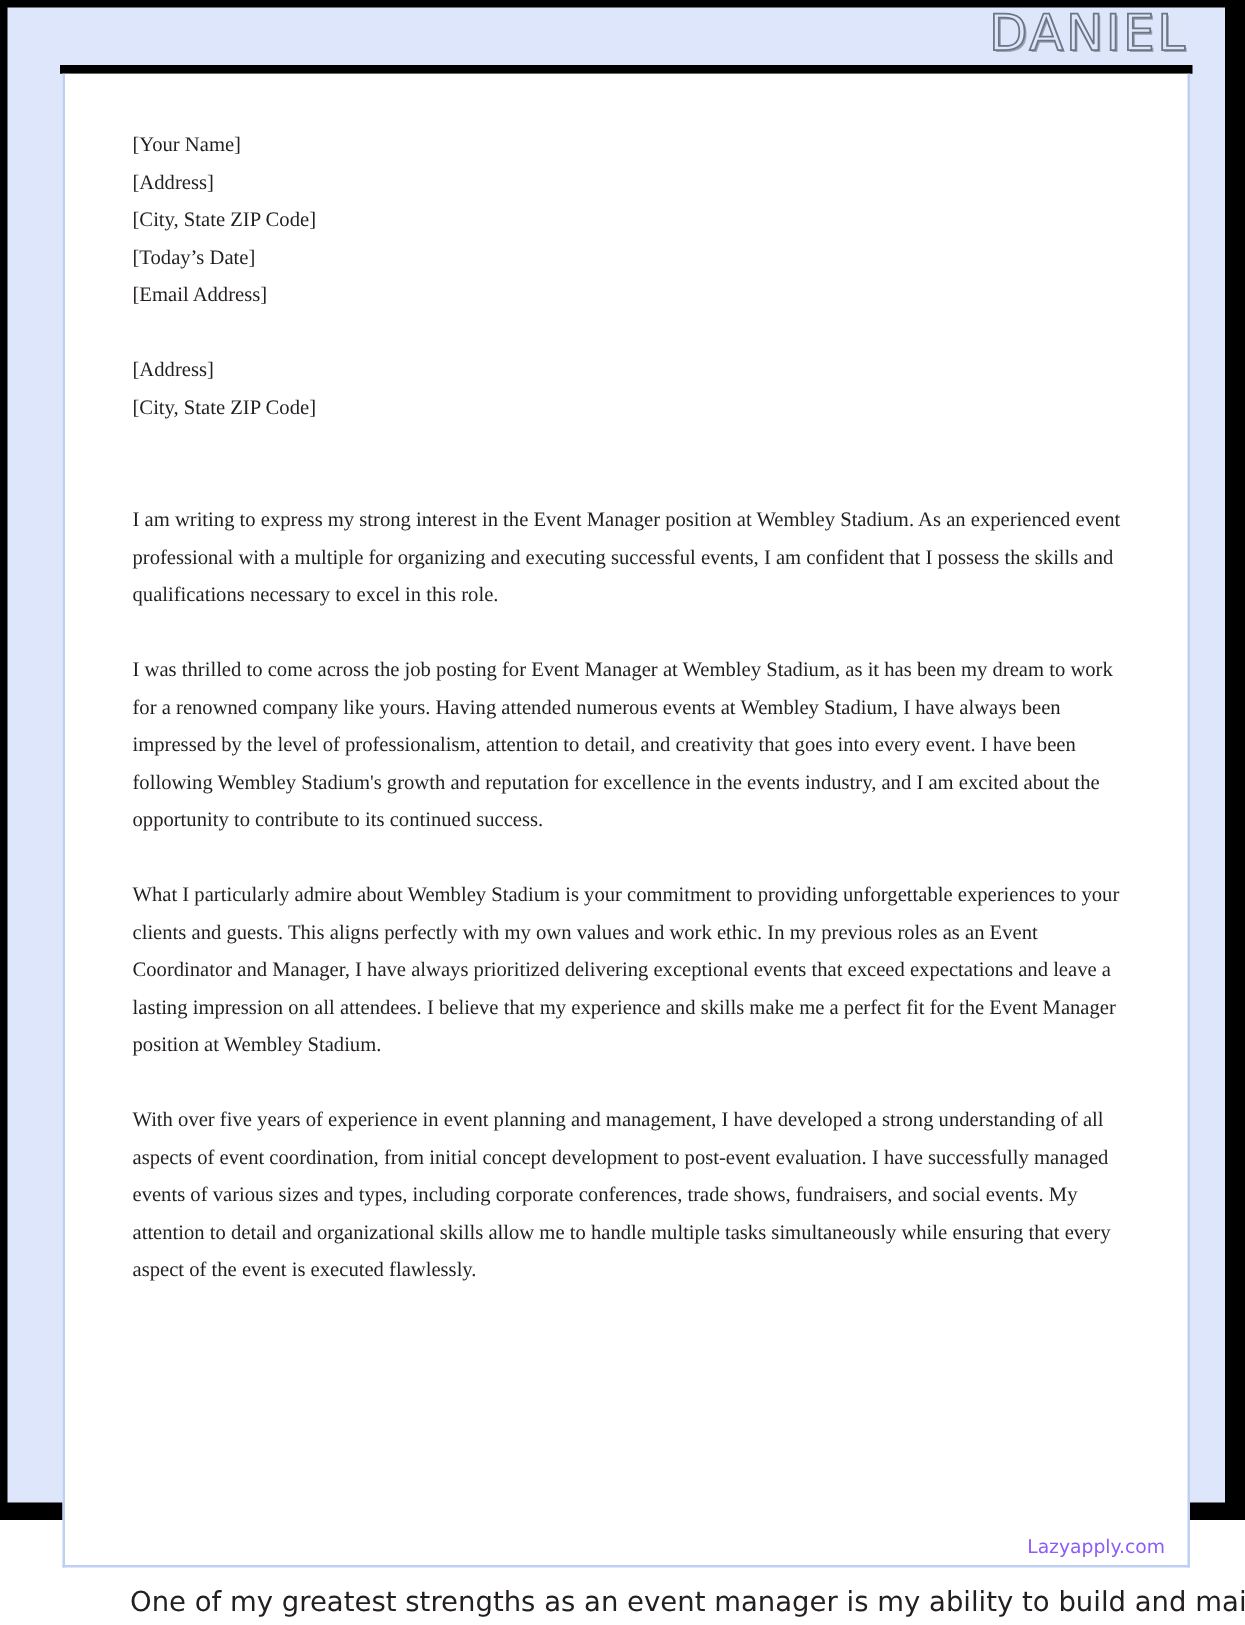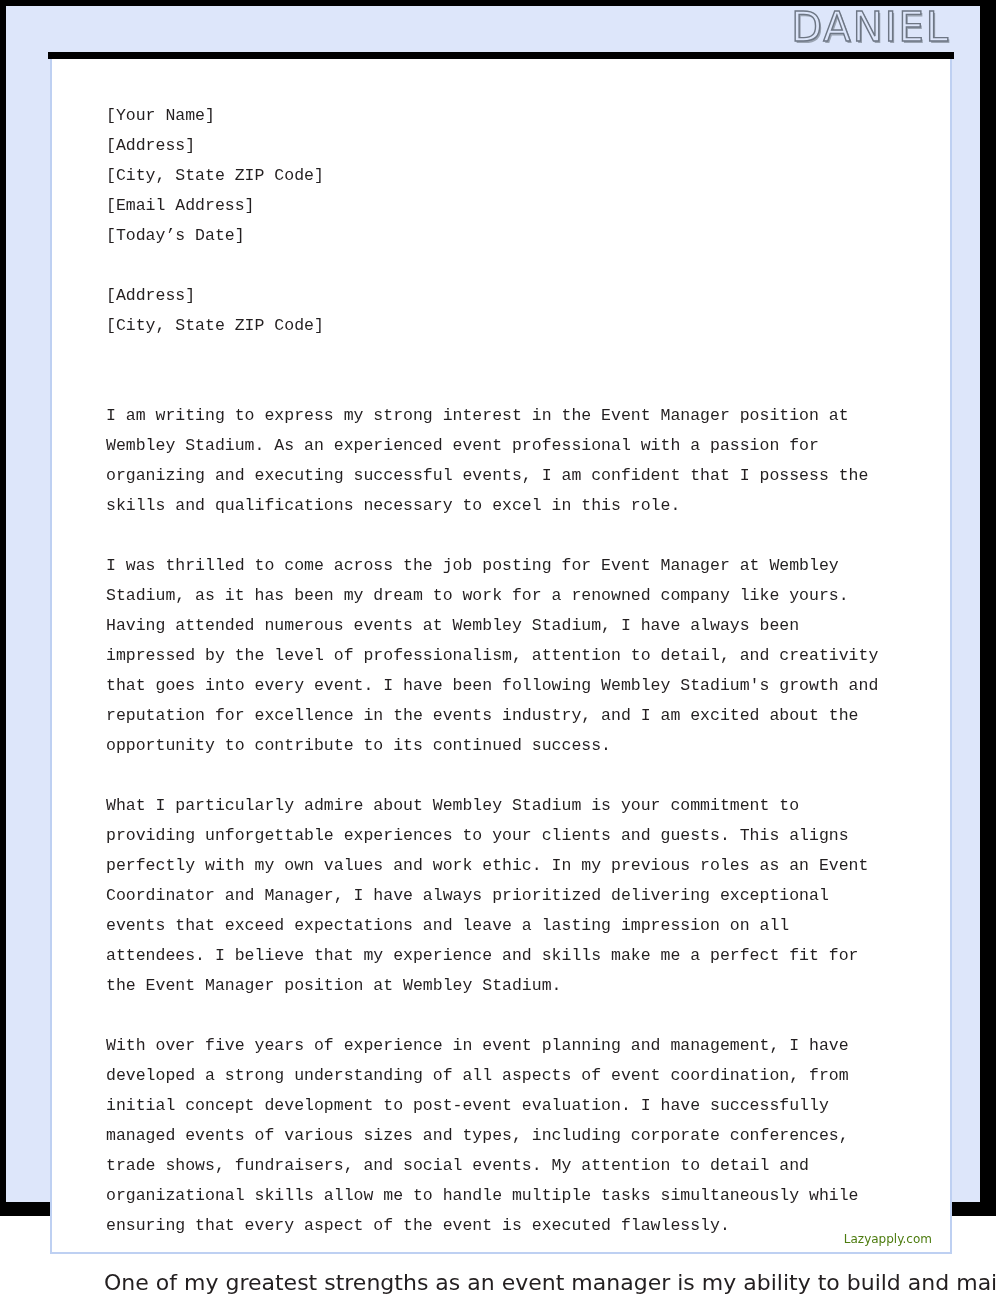--- a/index.html
+++ b/index.html
@@ -78,43 +78,43 @@
     box-sizing: border-box;
     overflow: hidden;
   }
 
   .sheet-inner {
     padding: 42px 52px 0 54px;
   }
 
   .letter-line,
   .letter-para {
-    font-family: Liberation Mono, monospace;
+    font-family: Liberation Serif, serif;
     font-size: 16.5px;
     line-height: 30px;
     color: #231f20;
     margin: 0;
   }
 
   .letter-para {
     margin-bottom: 30px;
     text-align: left;
   }
 
   .block-gap {
     height: 30px;
   }
 
   .watermark {
     position: absolute;
     right: 18px;
     bottom: 6px;
     font-family: "DejaVu Sans", sans-serif;
-    font-size: 12px;
-    color: #4d7c0f;
+    font-size: 15px;
+    color: #8b5cf6;
     white-space: nowrap;
   }
 
   
   .overflow-line {
     position: absolute;
     left: 98px;
     top: 1262px;
     font-family: "DejaVu Sans", sans-serif;
     font-size: 22px;
@@ -135,37 +135,37 @@
 
     <div class="black-rule"></div>
 
     <div class="sheet">
       <div class="sheet-inner">
 
         <div>
           <div class="letter-line">[Your Name]</div>
           <div class="letter-line">[Address]</div>
           <div class="letter-line">[City, State ZIP Code]</div>
+          <div class="letter-line">[Today’s Date]</div>
           <div class="letter-line">[Email Address]</div>
-          <div class="letter-line">[Today’s Date]</div>
         </div>
 
         <div class="block-gap"></div>
 
         <div>
           <div class="letter-line">[Address]</div>
           <div class="letter-line">[City, State ZIP Code]</div>
         </div>
 
         <div class="block-gap"></div>
 
 
         <div class="block-gap"></div>
 
-        <p class="letter-para">I am writing to express my strong interest in the Event Manager position at Wembley Stadium. As an experienced event professional with a passion for organizing and executing successful events, I am confident that I possess the skills and qualifications necessary to excel in this role.</p>
+        <p class="letter-para">I am writing to express my strong interest in the Event Manager position at Wembley Stadium. As an experienced event professional with a multiple for organizing and executing successful events, I am confident that I possess the skills and qualifications necessary to excel in this role.</p>
         <p class="letter-para">I was thrilled to come across the job posting for Event Manager at Wembley Stadium, as it has been my dream to work for a renowned company like yours. Having attended numerous events at Wembley Stadium, I have always been impressed by the level of professionalism, attention to detail, and creativity that goes into every event. I have been following Wembley Stadium's growth and reputation for excellence in the events industry, and I am excited about the opportunity to contribute to its continued success.</p>
         <p class="letter-para">What I particularly admire about Wembley Stadium is your commitment to providing unforgettable experiences to your clients and guests. This aligns perfectly with my own values and work ethic. In my previous roles as an Event Coordinator and Manager, I have always prioritized delivering exceptional events that exceed expectations and leave a lasting impression on all attendees. I believe that my experience and skills make me a perfect fit for the Event Manager position at Wembley Stadium.</p>
         <p class="letter-para">With over five years of experience in event planning and management, I have developed a strong understanding of all aspects of event coordination, from initial concept development to post-event evaluation. I have successfully managed events of various sizes and types, including corporate conferences, trade shows, fundraisers, and social events. My attention to detail and organizational skills allow me to handle multiple tasks simultaneously while ensuring that every aspect of the event is executed flawlessly.</p>
 
       </div>
 
       <div class="watermark">Lazyapply.com</div>
     </div>
 
     <div class="overflow-line">One of my greatest strengths as an event manager is my ability to build and maintain</div>

